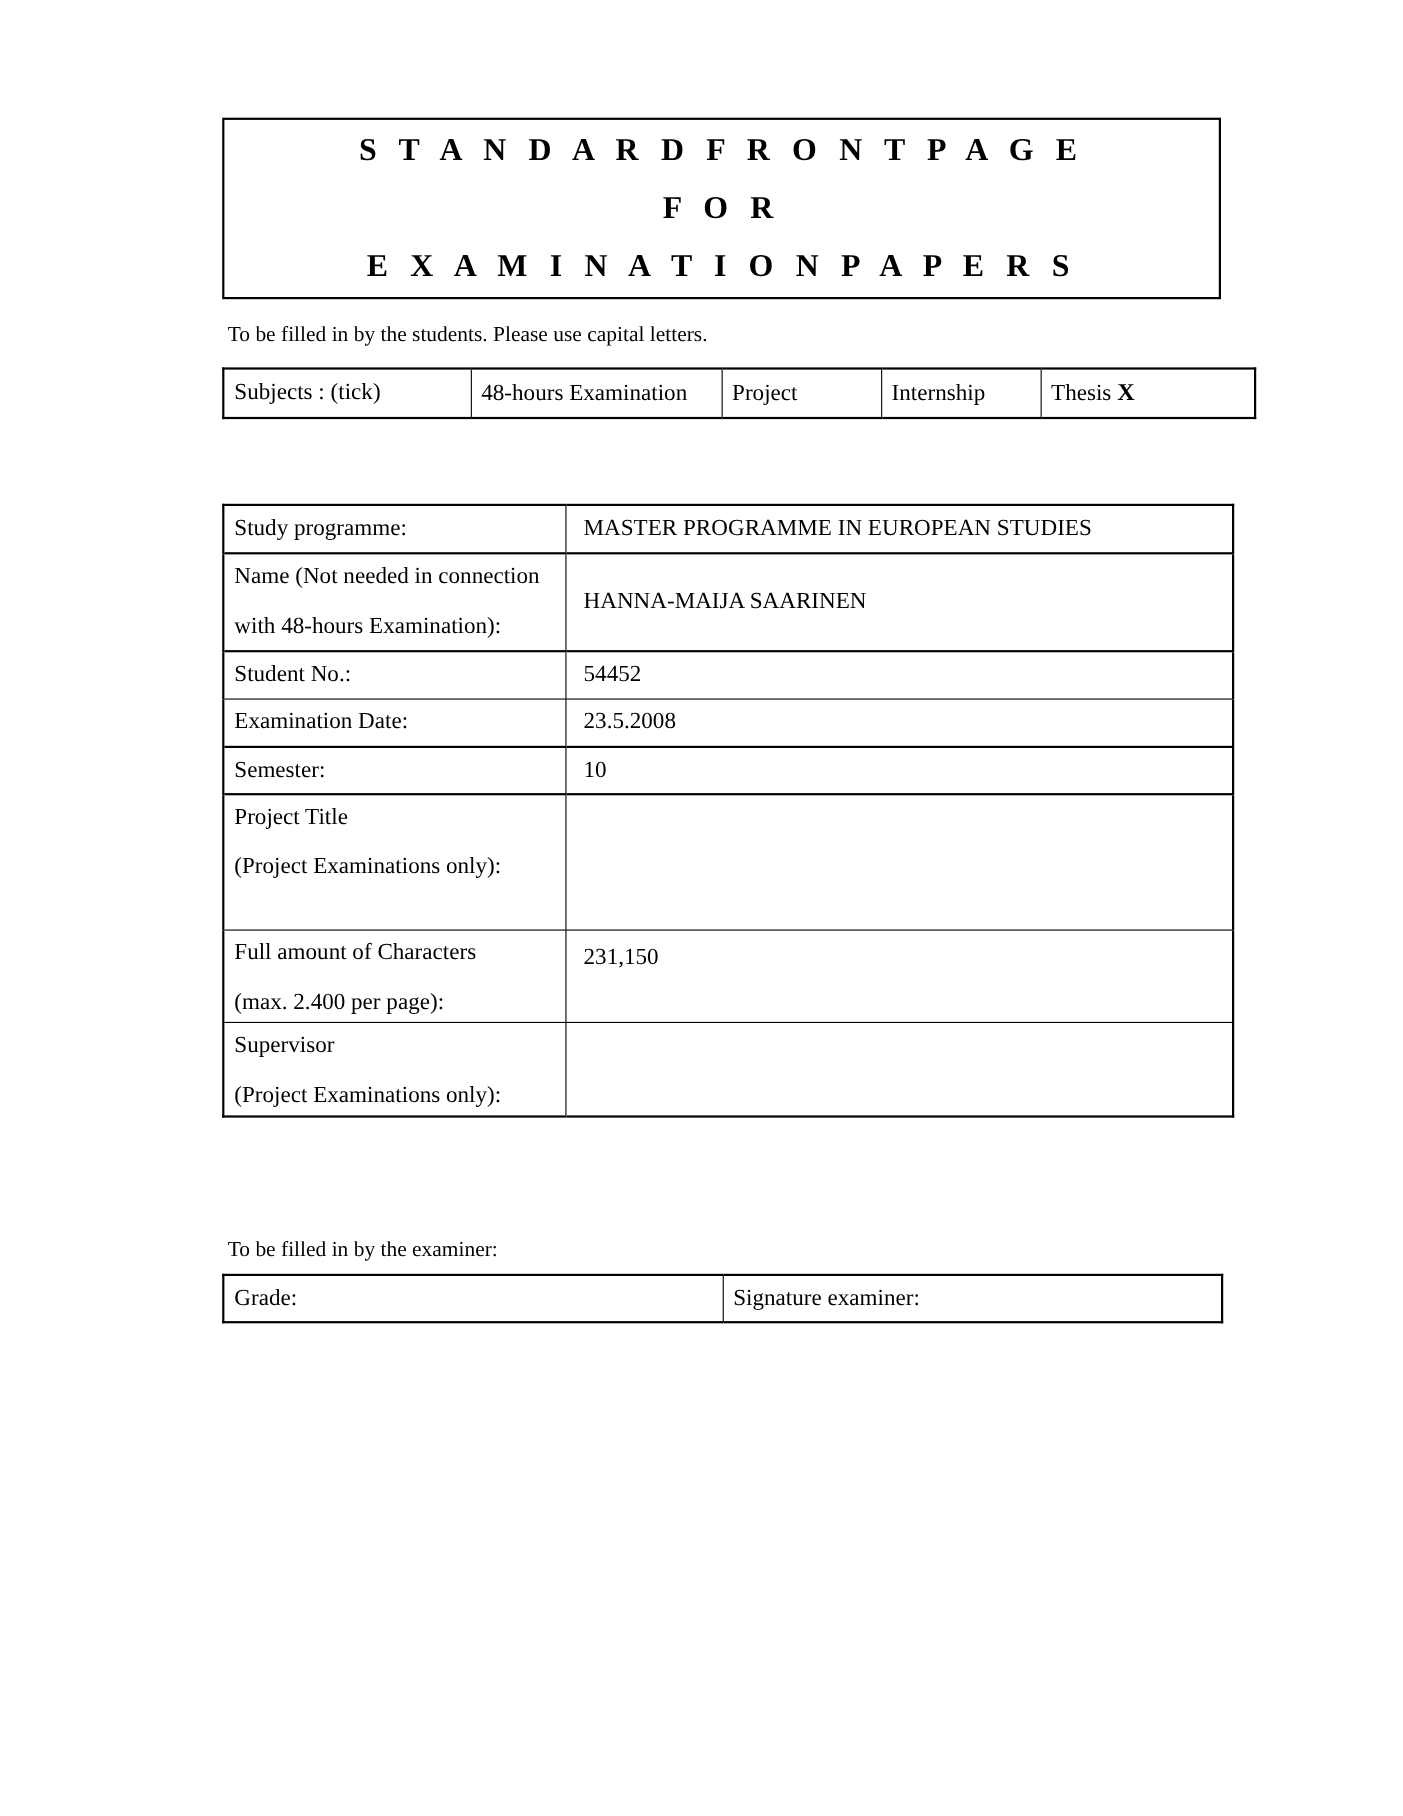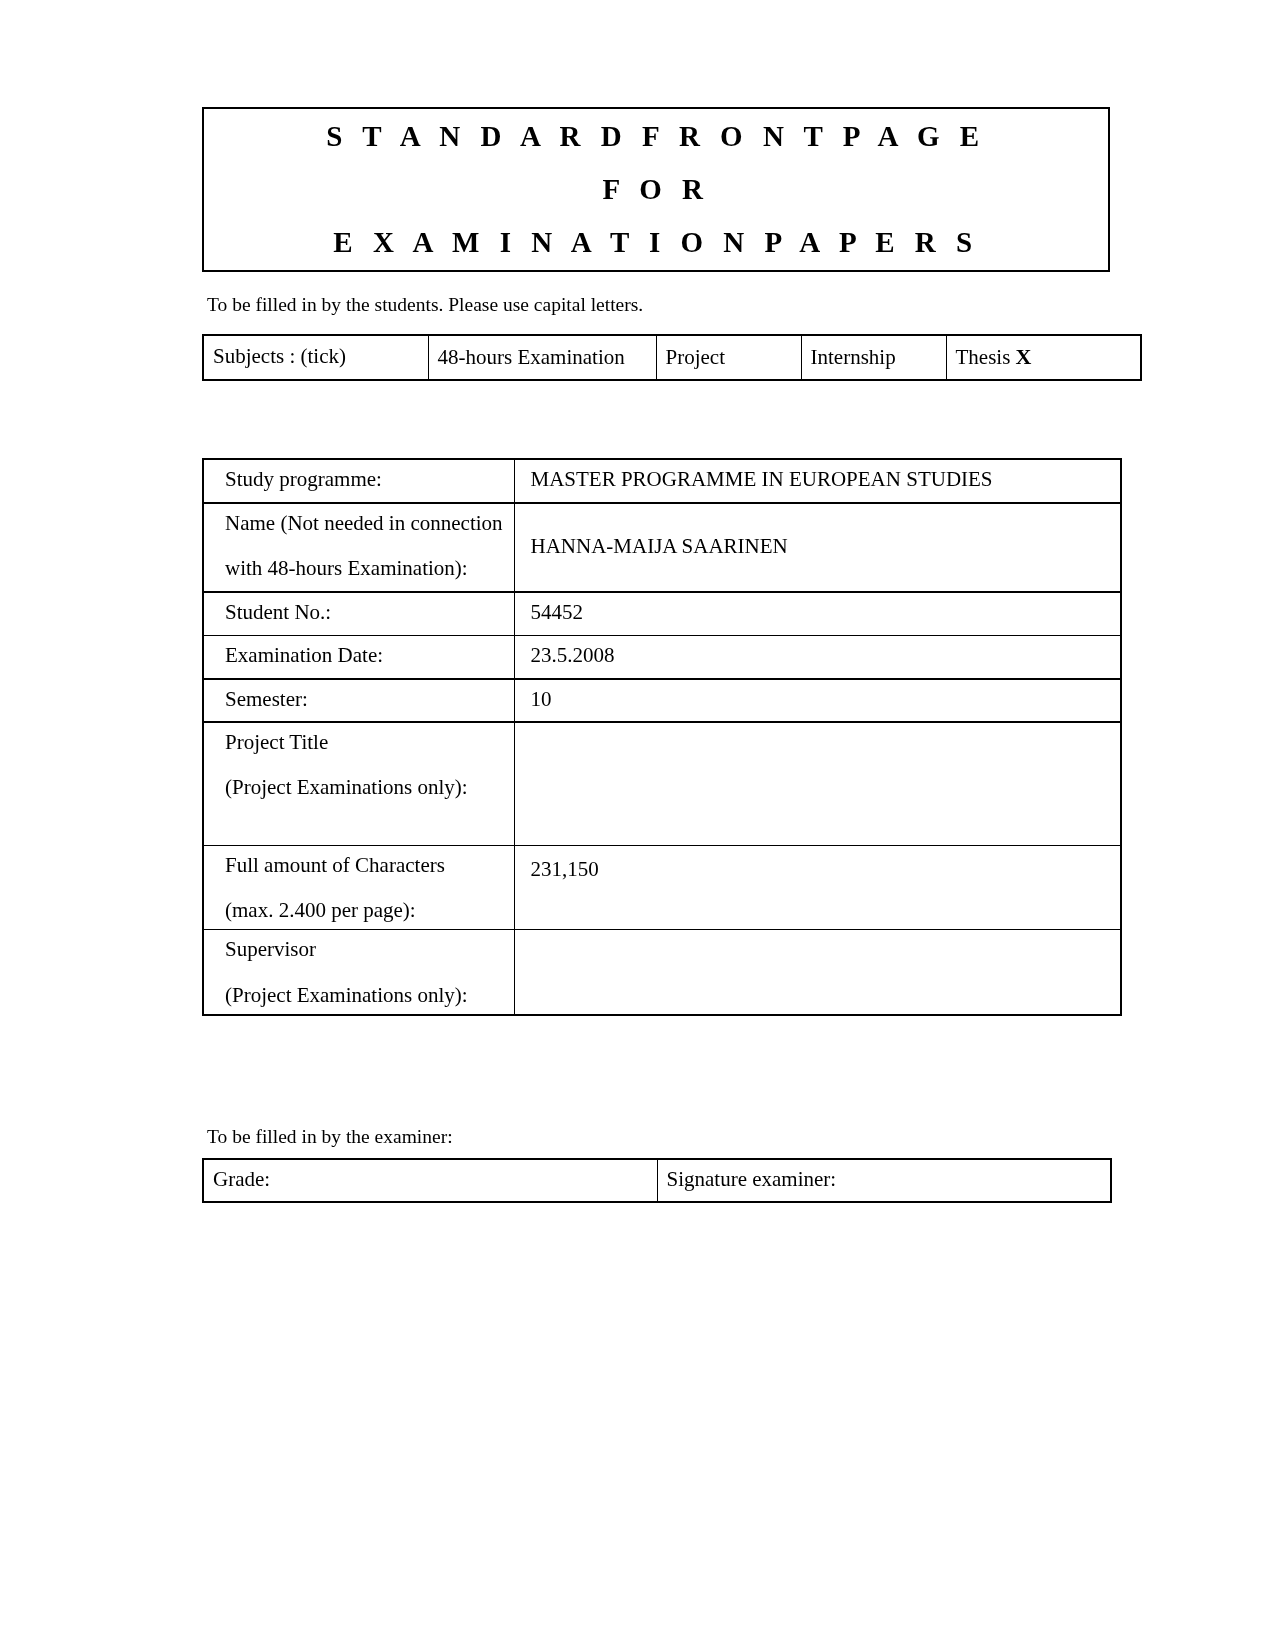--- a/index.html
+++ b/index.html
@@ -97,21 +97,21 @@
     border-width: 1px;
   }
   .details-table tr.thick-top > td { border-top-width: 2px; }
   .details-table tr.thick-bottom > td { border-bottom-width: 2px; }
   .details-table td:first-child { border-left-width: 2px; }
   .details-table td:last-child  { border-right-width: 2px; }
 
   .details-table .label-cell { width: 311px; }
   .details-table .value-cell { width: 607px; }
 
-  .lbl-line { display: block; margin-left: 12px; }
+  .lbl-line { display: block; }
   .lbl-line + .lbl-line { margin-top: 17px; }
 
   .val-pad { padding-left: 7px; }
 
   
   .r-study    td { height: 44px; }
   .r-name     td { height: 89px; }
   .r-student  td { height: 43px; }
   .r-examdate td { height: 44px; }
   .r-semester td { height: 43px; }

